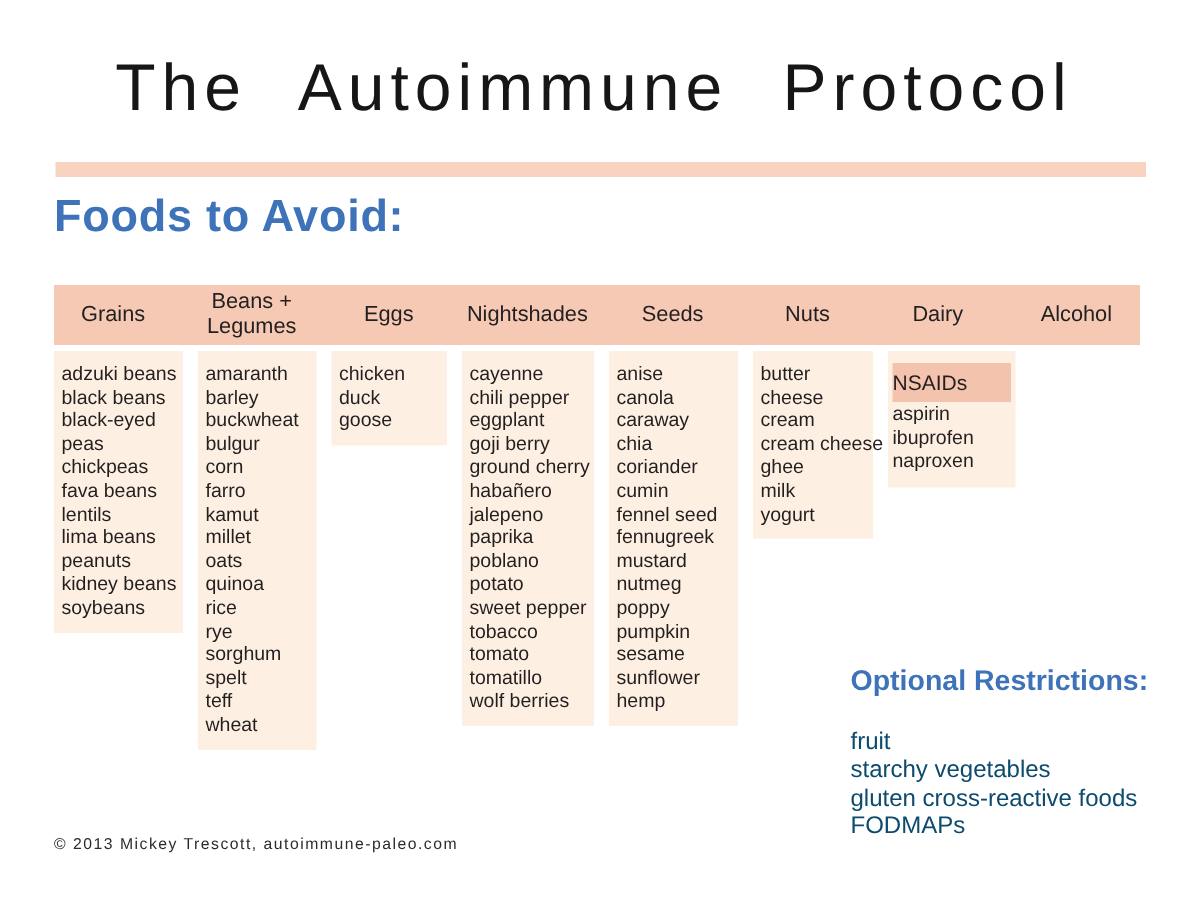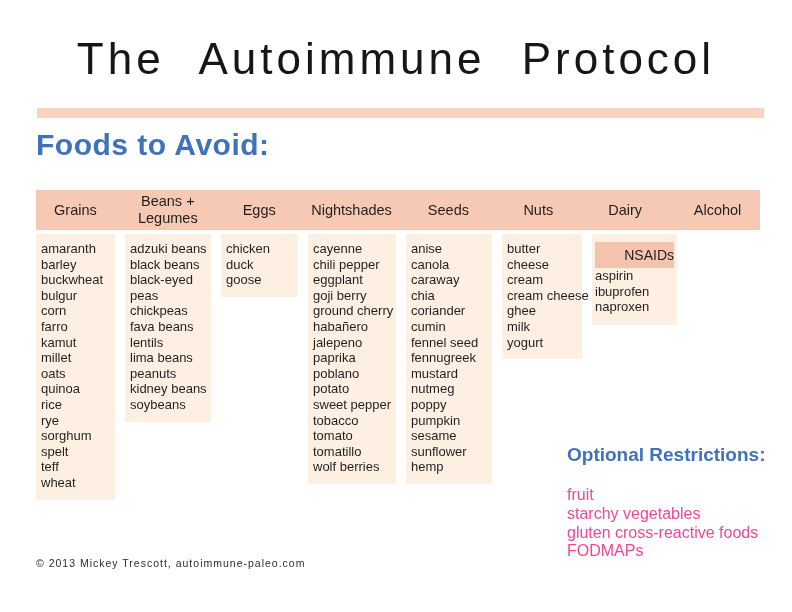--- a/index.html
+++ b/index.html
@@ -56,38 +56,38 @@
     white-space:nowrap;
   }
   .col.wrap ul { white-space:normal; }
   .colbox-sub {
     background:var(--col-bg,#fdf0e2);
     padding:8px 3px 10px 3px;
     box-sizing:border-box;
   }
   .sub-header {
     background:var(--nsaids-bg,#f4c3ae);
-    text-align:right;
+    text-align:left;
     font-size:14px;
     padding:5px 0;
   }
   .sub-list {
     margin:9px 0 0 8px; padding:0; list-style:none;
     font-size:13px; line-height:15.6px;
   }
   .optional { position:absolute; left:567px; top:444px; }
   .optional h3 {
     margin:0 0 20px 0;
     font-size:19px; font-weight:bold;
     color:var(--blue,#3e73b9);
   }
   .optional ul {
     margin:0; padding:0; list-style:none;
     font-size:16px; line-height:18.8px;
-    color:#ec4899;
+    color:#0c4a6e;
   }
   .footer {
     position:absolute; left:36px; top:557px;
     font-family:"Liberation Sans", sans-serif;
     font-weight:200;
     font-size:10.5px;
     letter-spacing:1px;
     color:#2b2b2b;
   }
 </style>
@@ -104,20 +104,36 @@
         <div class="hcell c1">Grains</div>
         <div class="hcell c2">Beans + Legumes</div>
         <div class="hcell c3">Eggs</div>
         <div class="hcell c4">Nightshades</div>
         <div class="hcell c5">Seeds</div>
         <div class="hcell c6">Nuts</div>
         <div class="hcell c7">Dairy</div>
         <div class="hcell c8">Alcohol</div>
       </div>
     <div class="tcols">
+        <div class="col c2 wrap">
+          <div class="colbox">
+            <ul>
+              <li>adzuki beans</li>
+              <li>black beans</li>
+              <li>black-eyed peas</li>
+              <li>chickpeas</li>
+              <li>fava beans</li>
+              <li>lentils</li>
+              <li>lima beans</li>
+              <li>peanuts</li>
+              <li>kidney beans</li>
+              <li>soybeans</li>
+            </ul>
+          </div>
+        </div>
         <div class="col c1">
           <div class="colbox">
             <ul>
               <li>amaranth</li>
               <li>barley</li>
               <li>buckwheat</li>
               <li>bulgur</li>
               <li>corn</li>
               <li>farro</li>
               <li>kamut</li>
@@ -126,36 +142,20 @@
               <li>quinoa</li>
               <li>rice</li>
               <li>rye</li>
               <li>sorghum</li>
               <li>spelt</li>
               <li>teff</li>
               <li>wheat</li>
             </ul>
           </div>
         </div>
-        <div class="col c2 wrap">
-          <div class="colbox">
-            <ul>
-              <li>adzuki beans</li>
-              <li>black beans</li>
-              <li>black-eyed peas</li>
-              <li>chickpeas</li>
-              <li>fava beans</li>
-              <li>lentils</li>
-              <li>lima beans</li>
-              <li>peanuts</li>
-              <li>kidney beans</li>
-              <li>soybeans</li>
-            </ul>
-          </div>
-        </div>
         <div class="col c3">
           <div class="colbox">
             <ul>
               <li>chicken</li>
               <li>duck</li>
               <li>goose</li>
             </ul>
           </div>
         </div>
         <div class="col c4">

